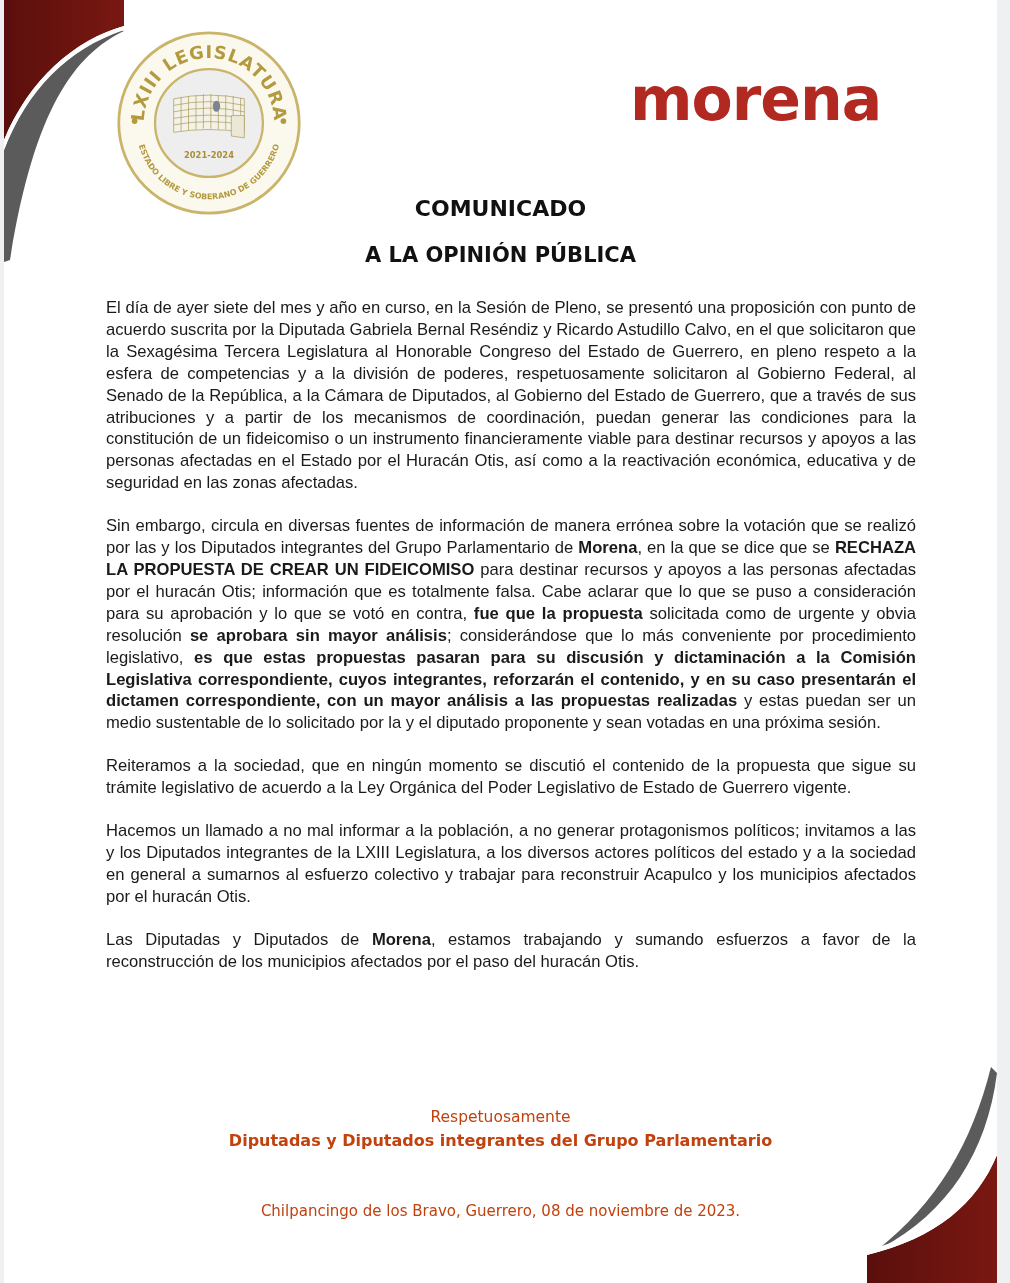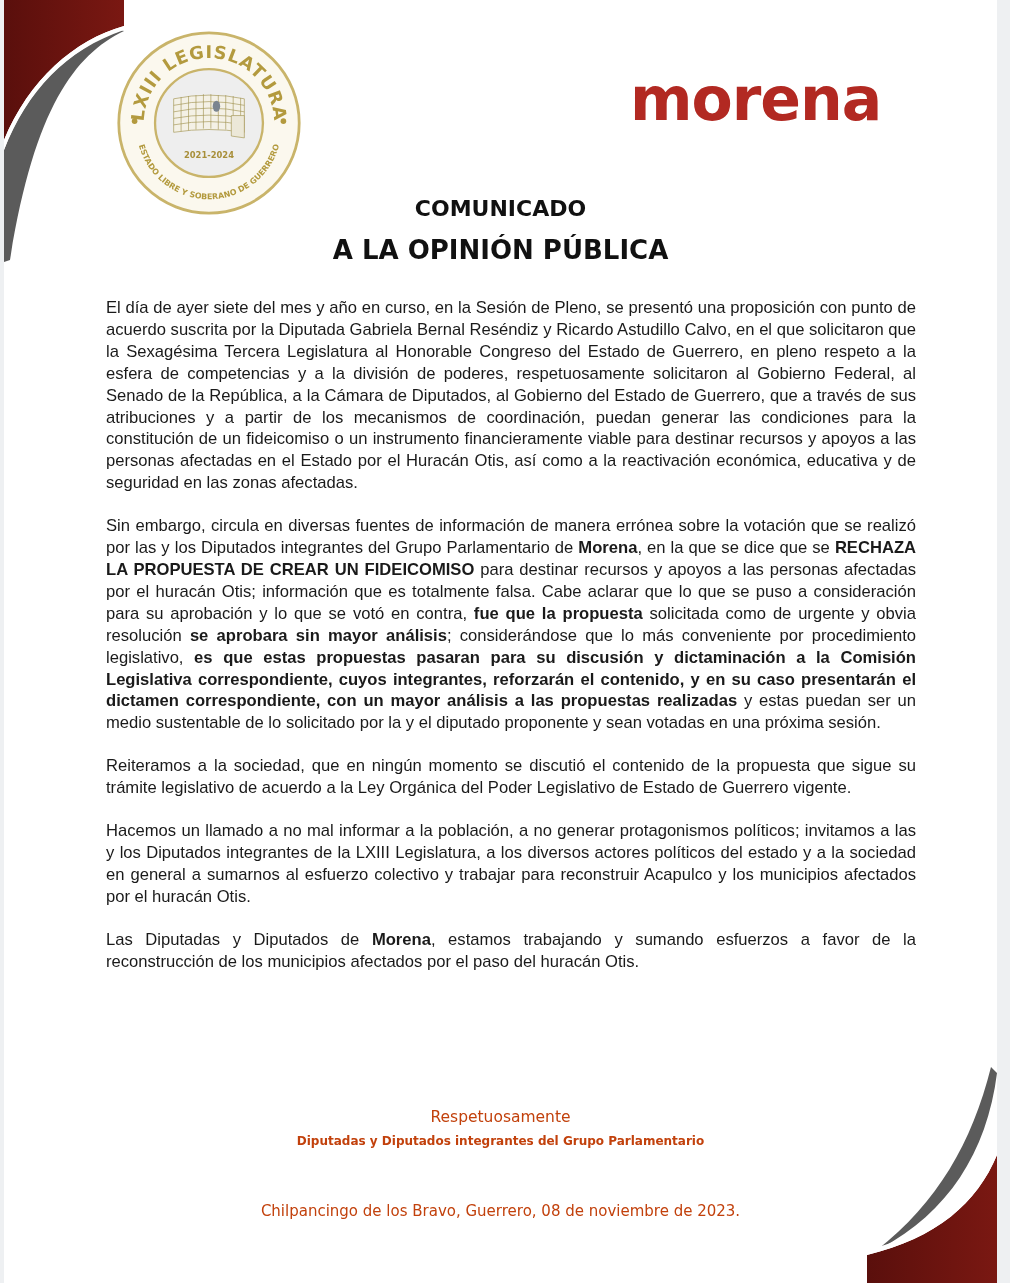--- a/index.html
+++ b/index.html
@@ -23,36 +23,36 @@
     position: absolute; left: 626px; top: 64px;
     font-family: "DejaVu Sans", sans-serif; font-weight: bold;
     font-size: 60px; letter-spacing: -1px; color: #b22922; line-height: 70px;
   }
 
   .title {
     position: absolute; left: 0; width: 993px; text-align: center;
     font-family: "DejaVu Sans", sans-serif; font-weight: bold; color: #111;
   }
   .title-1 { top: 196px; font-size: 22px; }
-  .title-2 { top: 235px; font-size: 26px; }
+  .title-2 { top: 243px; font-size: 21px; }
 
   .body {
     position: absolute; left: 102px; top: 297px; width: 810px;
     font-family: "Liberation Sans", sans-serif;
     font-size: 16.6px; line-height: 21.9px; text-align: justify; color: #1a1a1a;
   }
   .body p { margin: 0 0 21px 0; }
   .body b { font-weight: bold; }
 
   .closing {
     position: absolute; left: 0; width: 993px; text-align: center;
     font-family: "DejaVu Sans", sans-serif; color: #c2410c;
   }
   .closing-1 { top: 1108px; font-size: 15.5px; }
-  .closing-2 { top: 1130px; font-size: 12px; font-weight: bold; line-height: 22px; }
+  .closing-2 { top: 1130px; font-size: 16px; font-weight: bold; line-height: 22px; }
   .closing-3 { top: 1202px; font-size: 15px; }
 </style>
 </head>
 <body>
 
 <div class="page">
 
   <svg class="corner corner-tl" width="120" height="280" viewBox="0 0 120 280">
     <defs>
       <linearGradient id="gRedTL" x1="0" y1="0" x2="1" y2="0">

